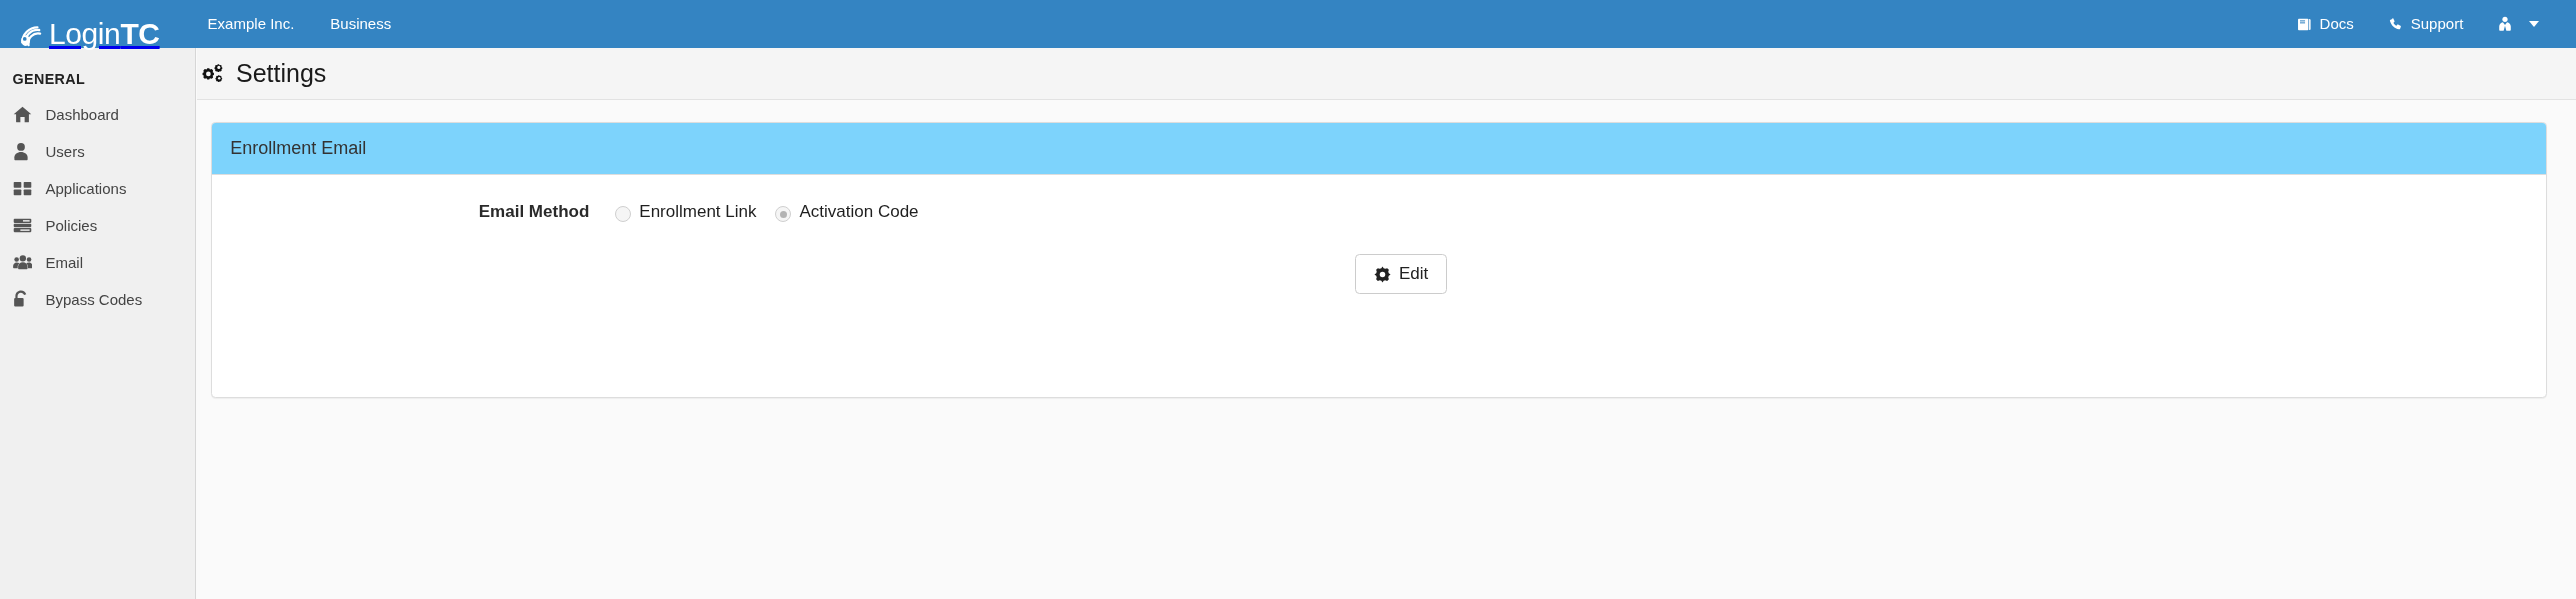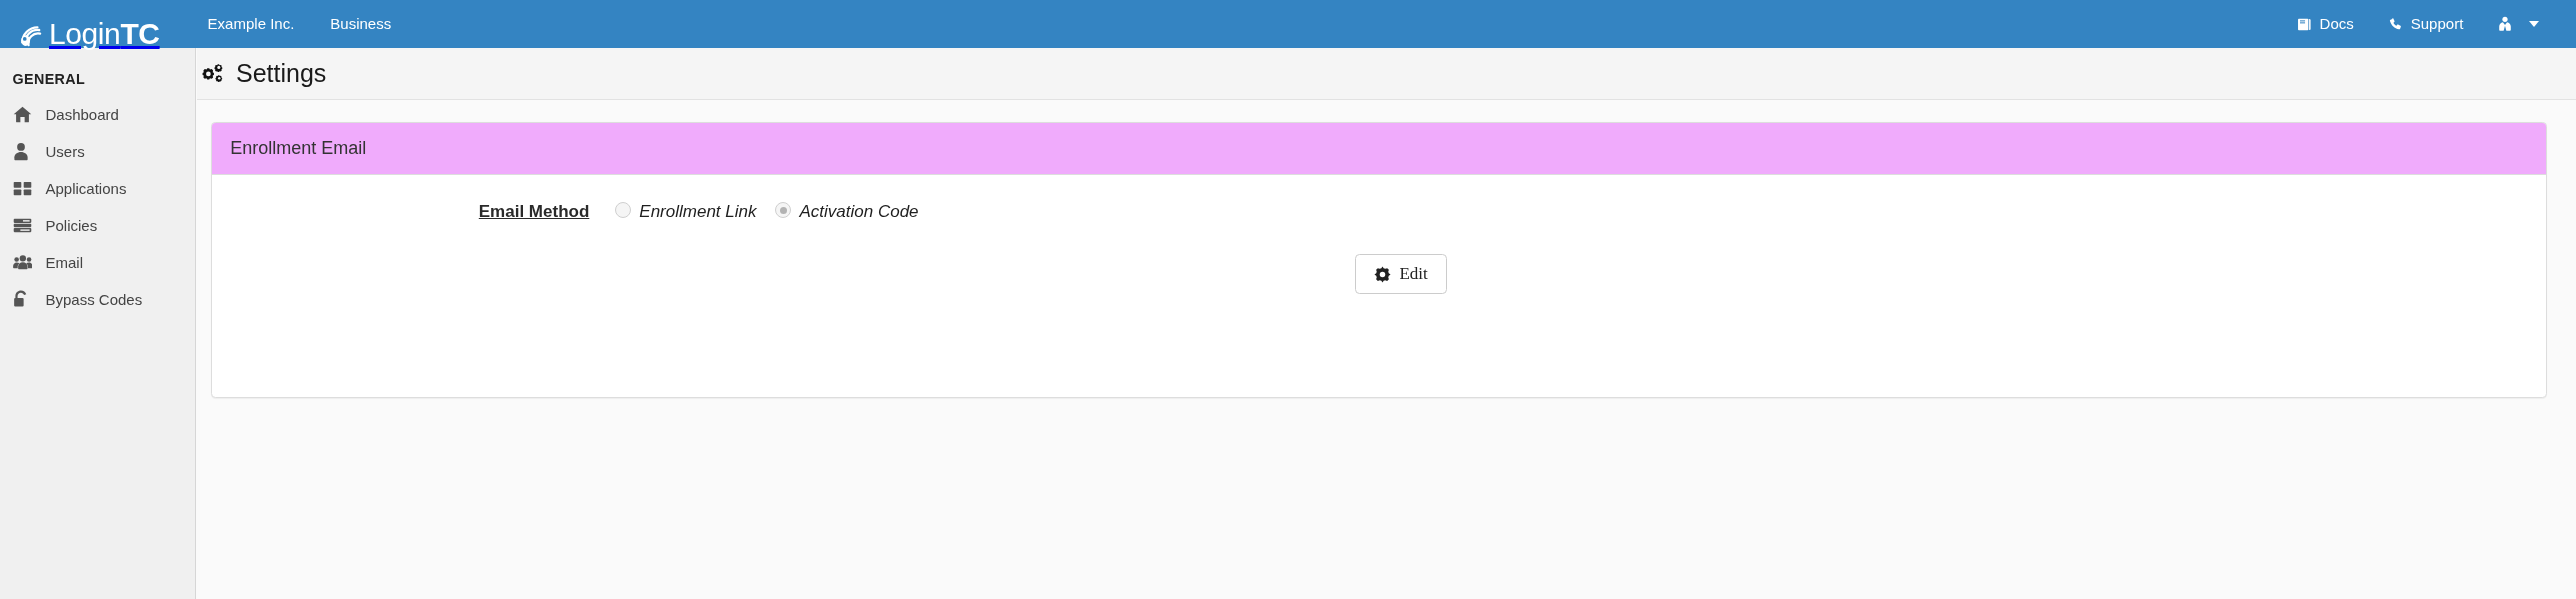--- a/index.html
+++ b/index.html
@@ -143,21 +143,21 @@
 
   
   .panel {
     margin: 22.4px 29px 0 14.3px;
     background: #ffffff;
     border: 0.9px solid #dddddd;
     border-radius: 4.5px;
     box-shadow: 0 0.9px 0.9px rgba(0,0,0,0.05);
   }
   .panel-heading {
-    background: #f0abfc;
+    background: #7dd3fc;
     border-bottom: 0.9px solid #dddddd;
     border-radius: 3.6px 3.6px 0 0;
     padding: 15px 18px;
     font-size: 18px;
     color: #333333;
   }
   .panel-body {
     padding: 27px 18px 34px 18px;
     min-height: 222px;
   }
@@ -168,30 +168,28 @@
     align-items: center;
     margin-bottom: 24px;
   }
   .form-label {
     width: 385px;
     text-align: right;
     padding-right: 26px;
     font-size: 17px;
     font-weight: 700;
     color: #2a2a2a;
-    text-decoration: underline;
   }
   .radio-group { display: flex; align-items: center; }
   .radio-option {
     display: flex;
-    align-items: flex-start;
+    align-items: flex-end;
     margin-right: 19px;
     font-size: 17px;
     color: #1f1f1f;
-    font-style: italic;
   }
   .radio {
     width: 16px; height: 16px;
     border-radius: 50%;
     border: 0.9px solid #cfcfcf;
     background: #f5f5f5;
     margin-right: 8px;
     position: relative;
     flex: none;
   }
@@ -212,21 +210,21 @@
   .btn {
     display: flex;
     align-items: center;
     background: #ffffff;
     border: 0.9px solid #cccccc;
     border-radius: 4.5px;
     padding: 9px 18px;
     font-size: 17px;
     color: #222222;
     cursor: pointer;
-    font-family: Liberation Serif, serif;
+    font-family: Liberation Sans, sans-serif;
     margin-left: 44px;
   }
   .btn .ico { margin-right: 8px; display: flex; align-items: center; }
 </style>
 </head>
 <body>
 
 <div class="navbar">
 
   <a class="brand" href="#">

